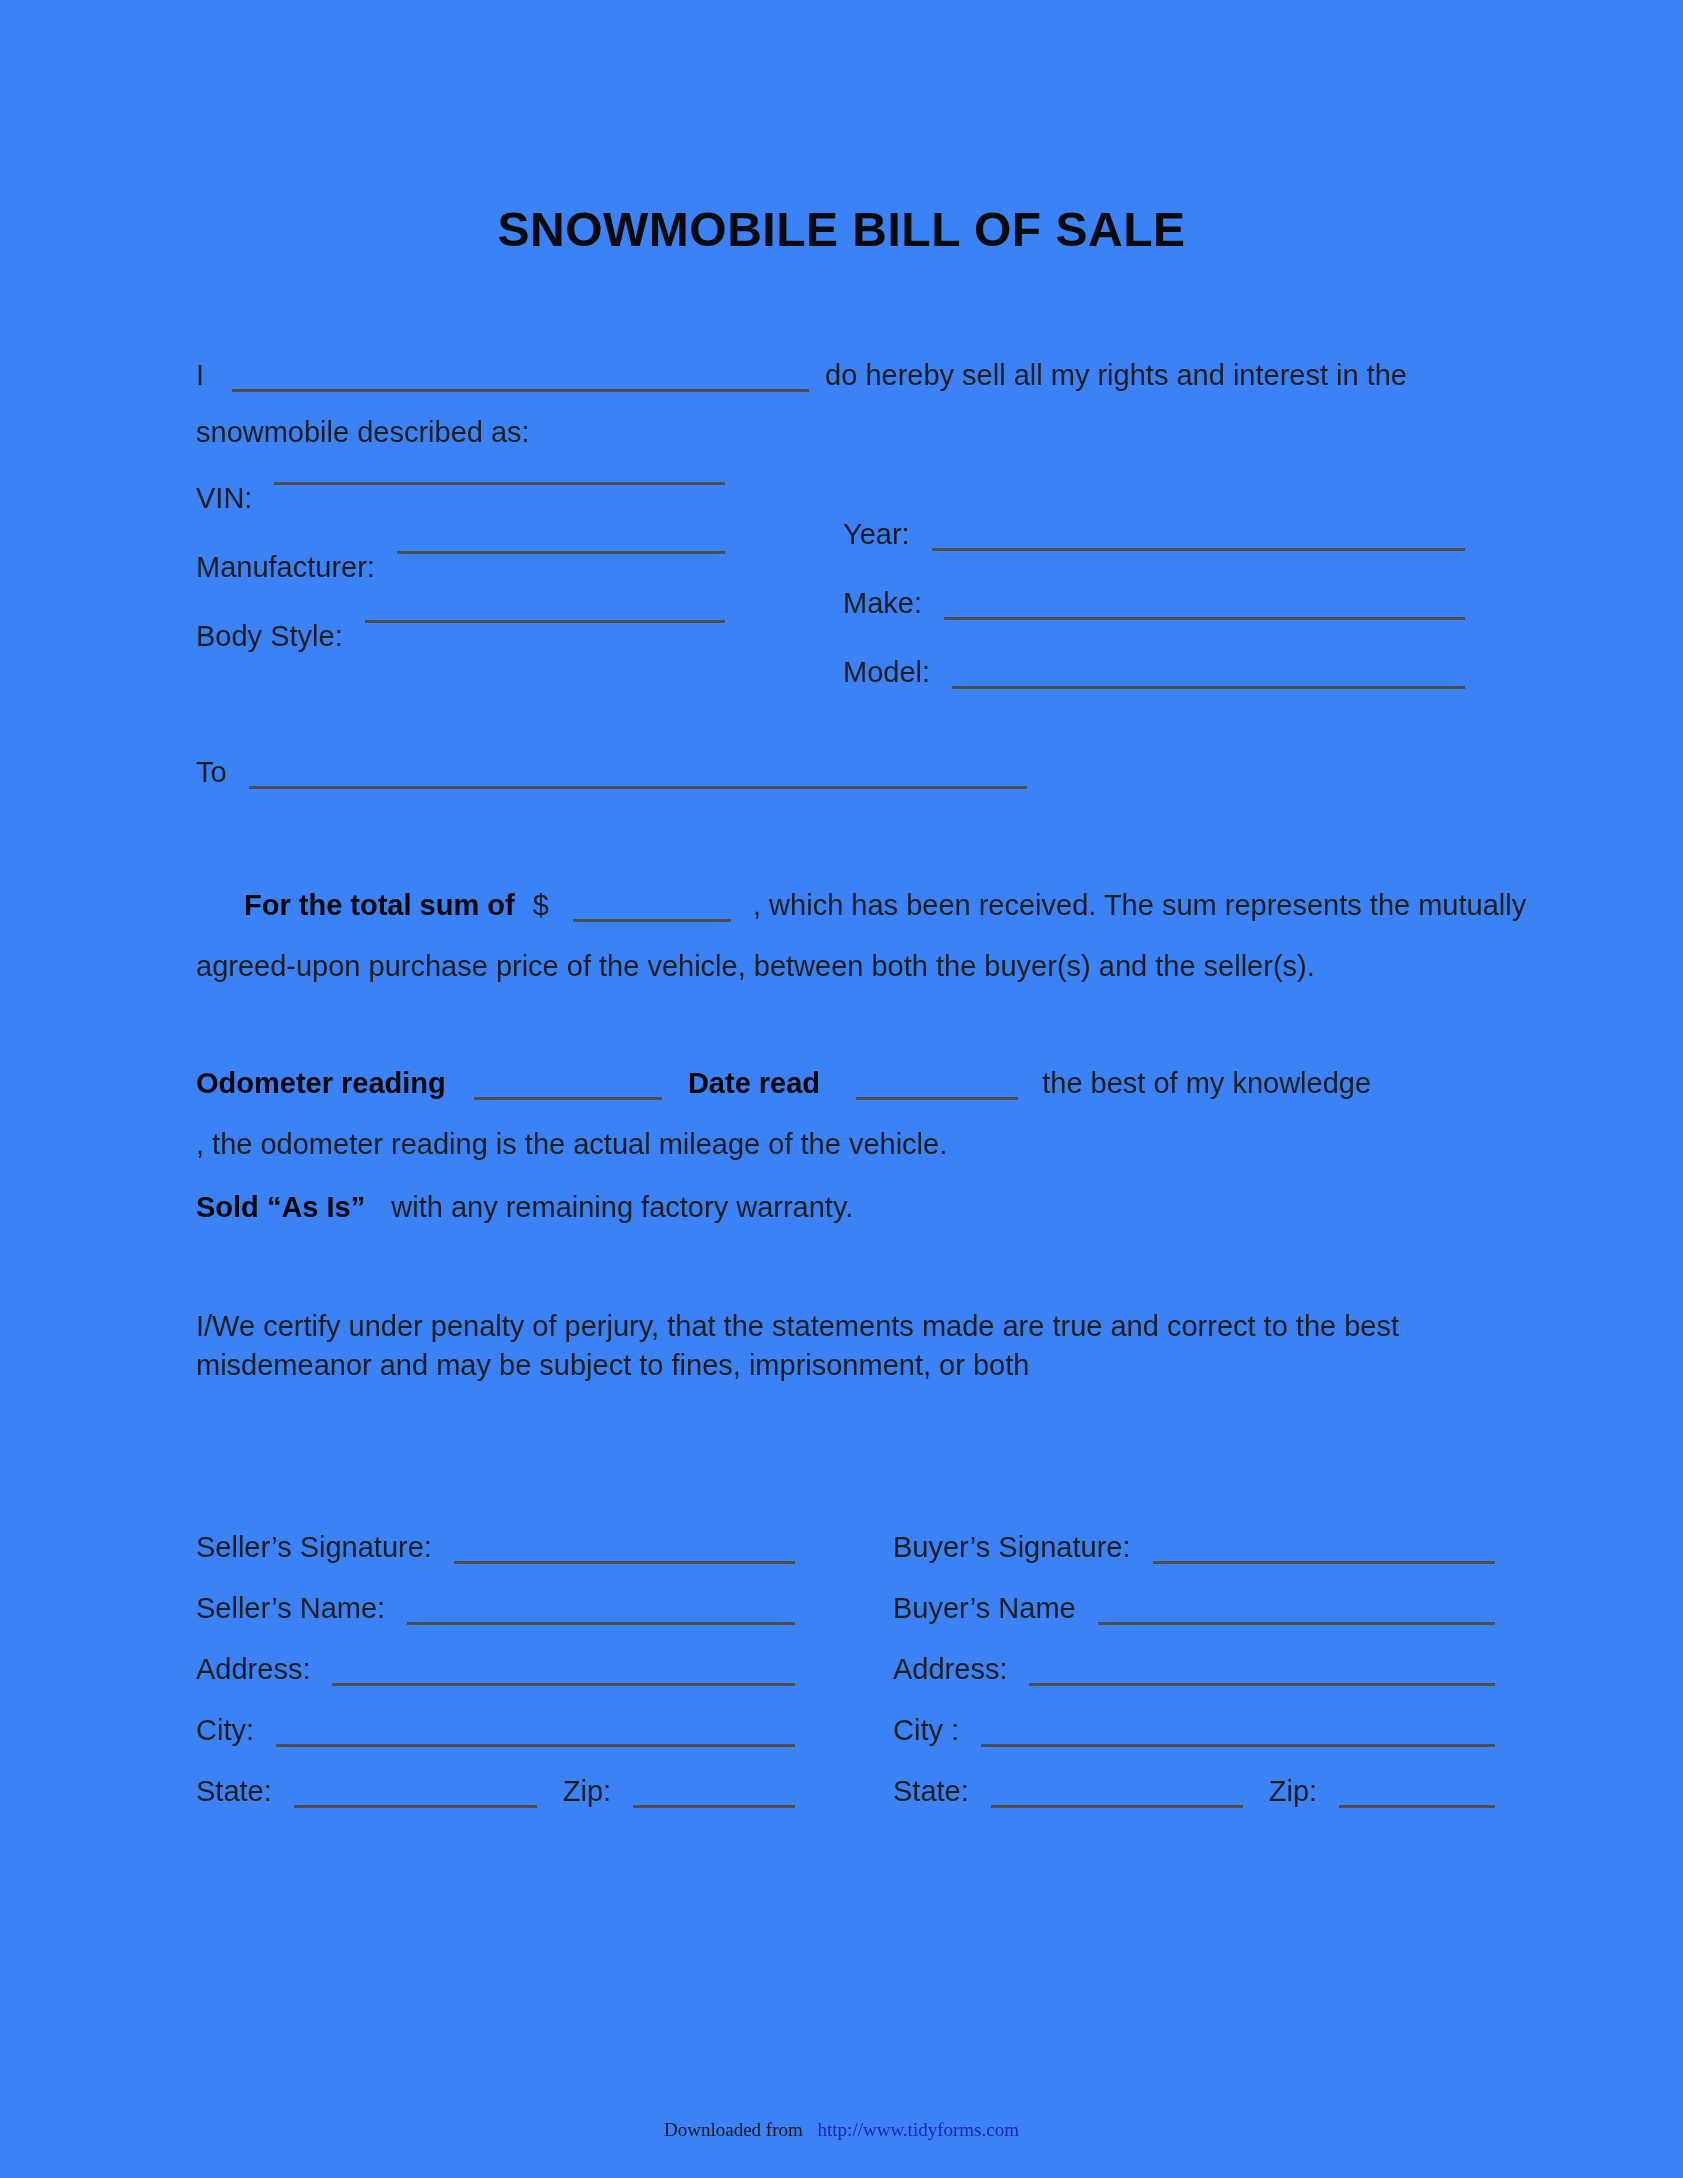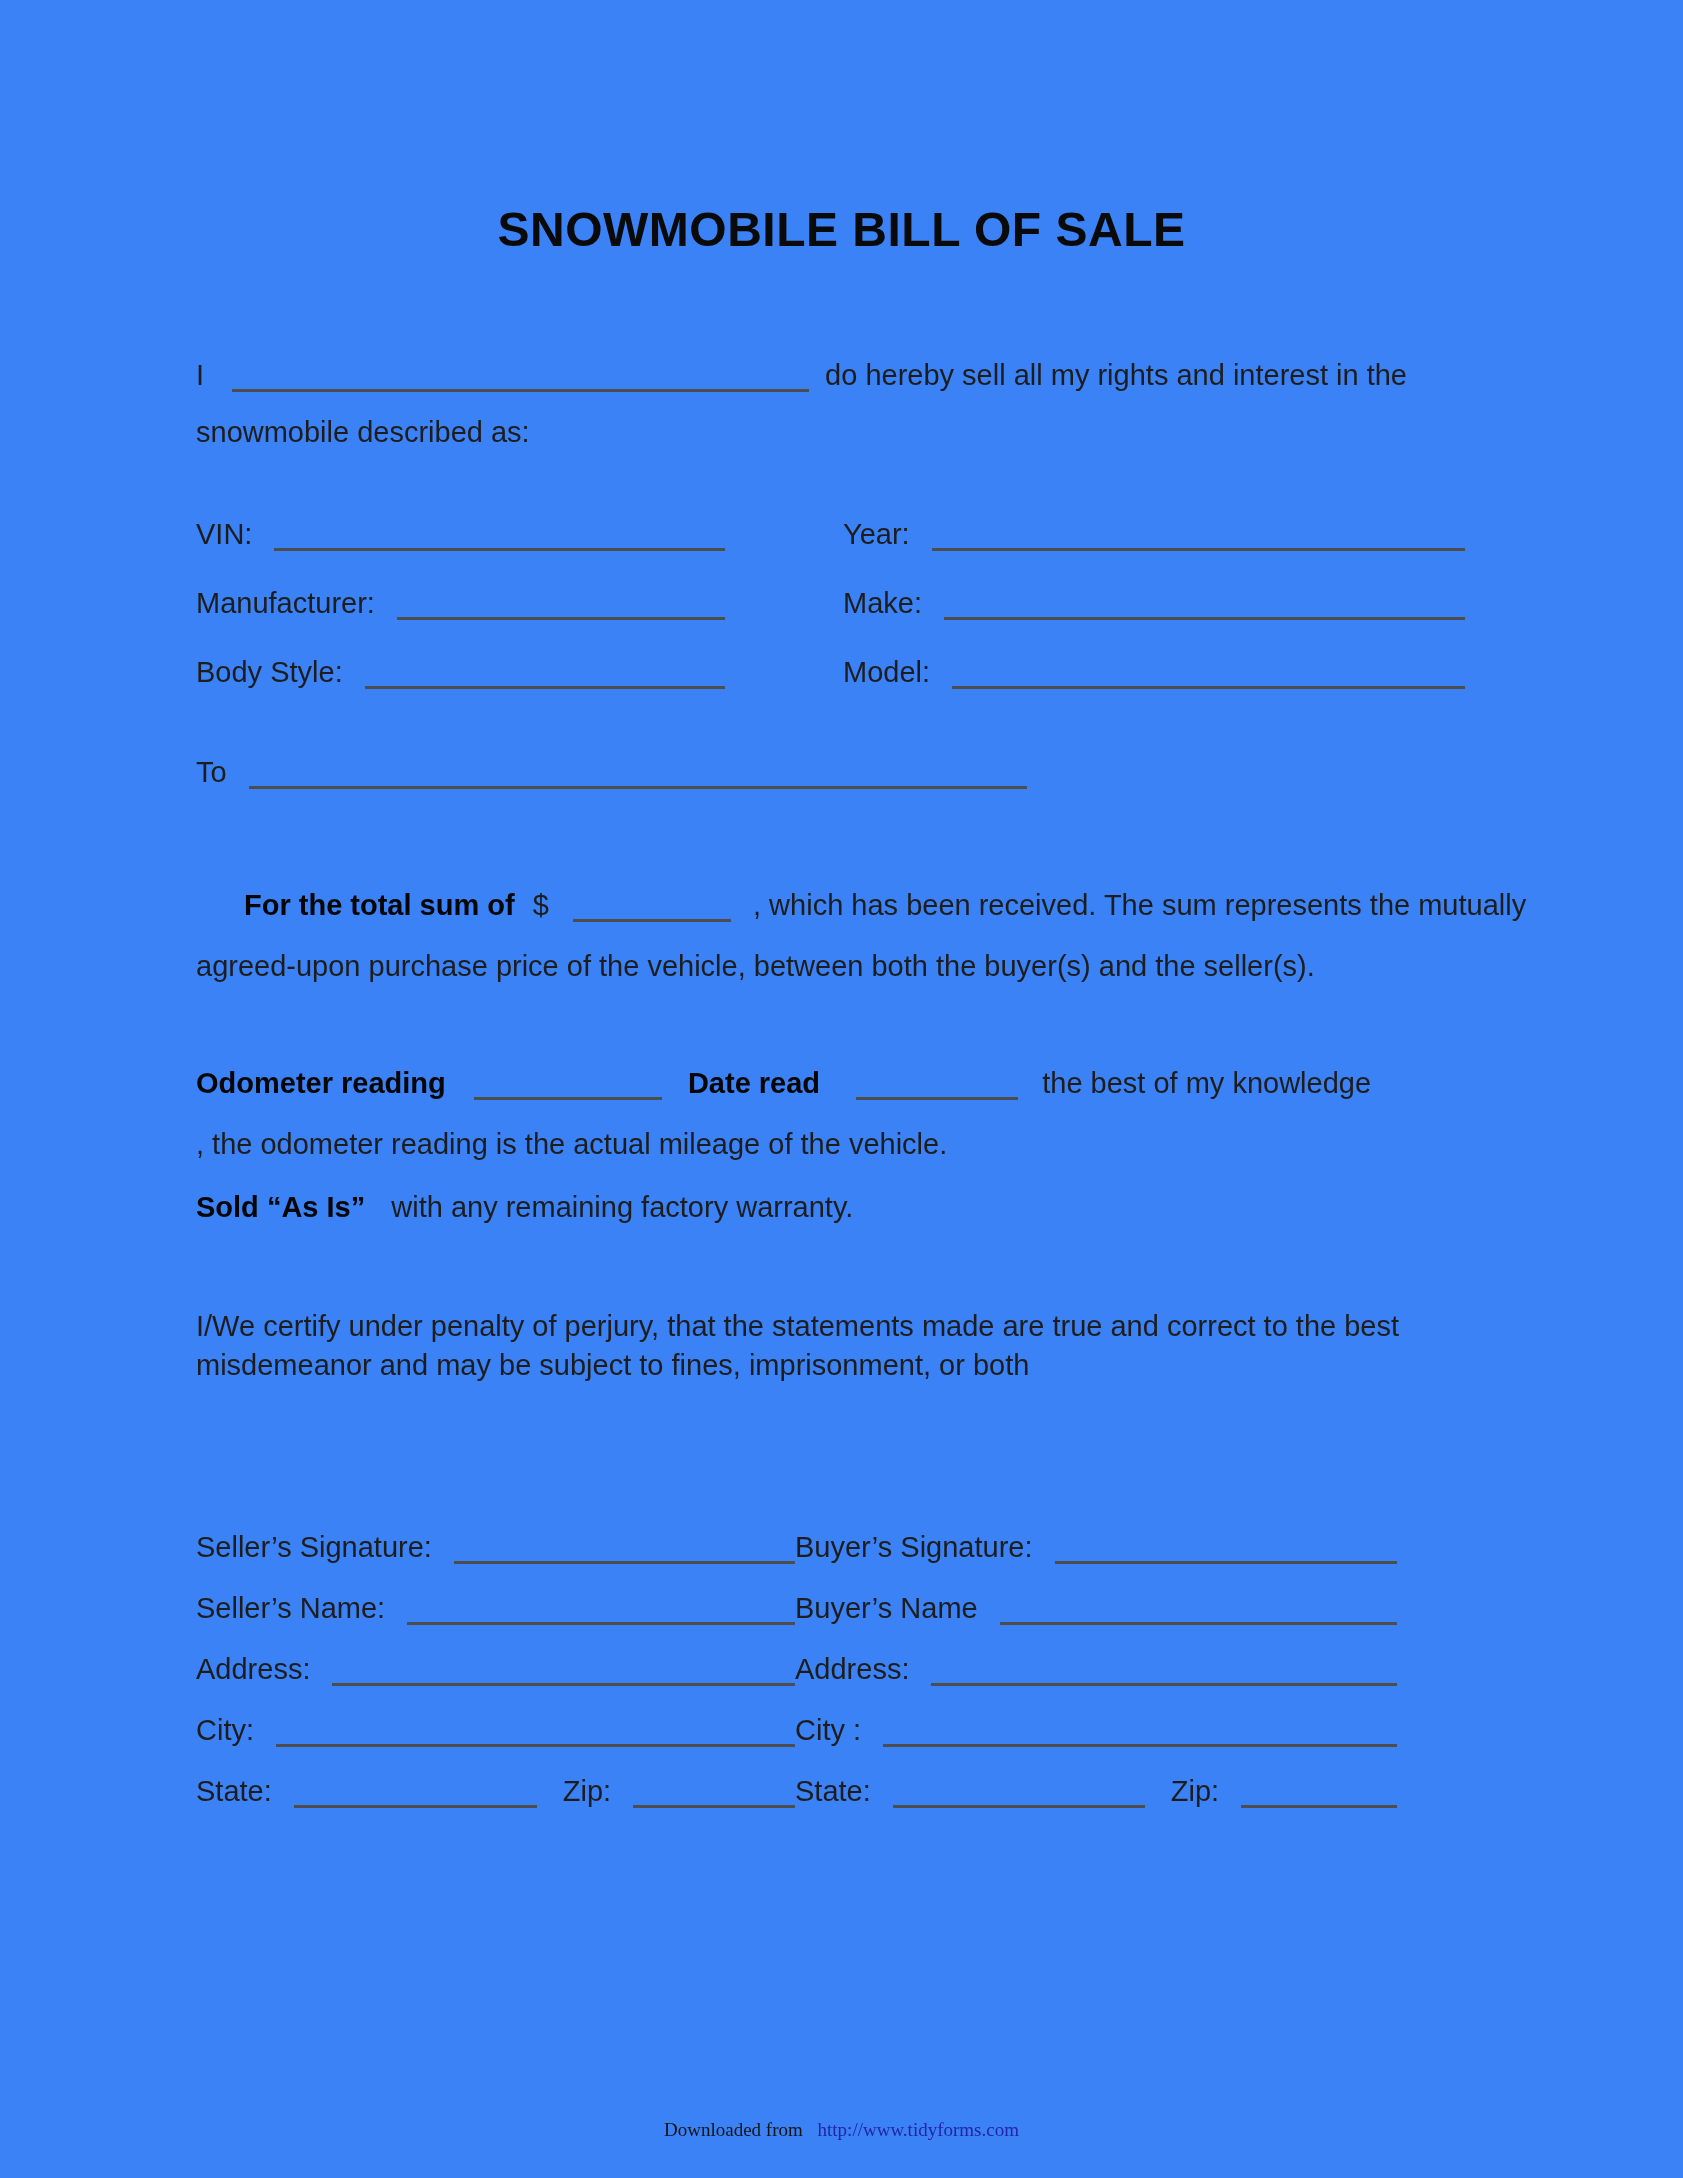--- a/index.html
+++ b/index.html
@@ -43,21 +43,21 @@
 
   
   #intro { top: 348px; }
   #intro .l1 { display: flex; align-items: flex-end; white-space: nowrap; height: 44px; }
   #intro .l1 .blankwrap { width: 577px; border-bottom: 3px solid #4d4d4d; margin-left: 28px; margin-right: 16px; }
   #intro .l2 { margin-top: 24px; }
 
   
   #fields { top: 482px; }
   .frow { display: flex; height: 69px; }
-  .fcell-l { width: 529px; display: flex; align-items: flex-end; white-space: nowrap; }
+  .fcell-l { width: 529px; display: flex; align-items: flex-start; white-space: nowrap; }
   .fcell-r { width: 622px; margin-left: 118px; display: flex; align-items: flex-end; white-space: nowrap; text-align: right; }
 
   
   #to-row { top: 745px; width: 831px; height: 44px; display: flex; align-items: flex-end; white-space: nowrap; }
 
   
   #sum { top: 875px; line-height: 61px; }
   #sum .l1 { white-space: nowrap; margin-left: 48px; }
   .blank-sum { width: 158px; margin: 0 14px 0 16px; }
 
@@ -72,21 +72,21 @@
 
   
   #notarize-h { top: 1265px; }
   #notarize-p { top: 1307px; line-height: 39px; }
   #notarize-p .pline { white-space: nowrap; }
 
   
   #sigs { top: 1503px; }
   .srow { display: flex; height: 61px; }
   .scol-l { width: 599px; display: flex; align-items: flex-end; white-space: nowrap; }
-  .scol-r { width: 602px; display: flex; align-items: flex-end; white-space: nowrap; }
+  .scol-r { width: 602px; margin-left: 98px; display: flex; align-items: flex-end; white-space: nowrap; }
   .blank-state { width: 243px; margin-left: 22px; }
   .blank-state-b { width: 252px; margin-left: 22px; }
   .ziplabel { margin-left: 26px; }
 
   
   .footer {
     position: absolute;
     left: 0; top: 2119px;
     width: 1683px;
     text-align: center;

